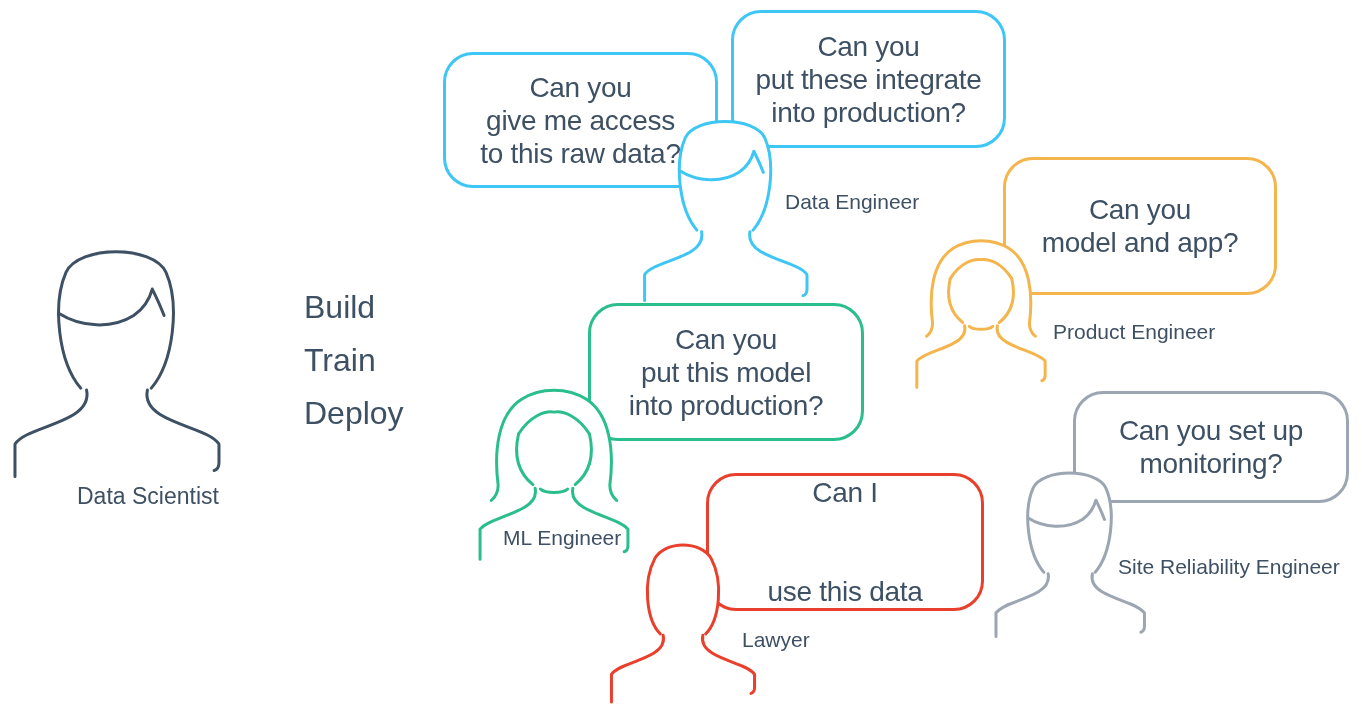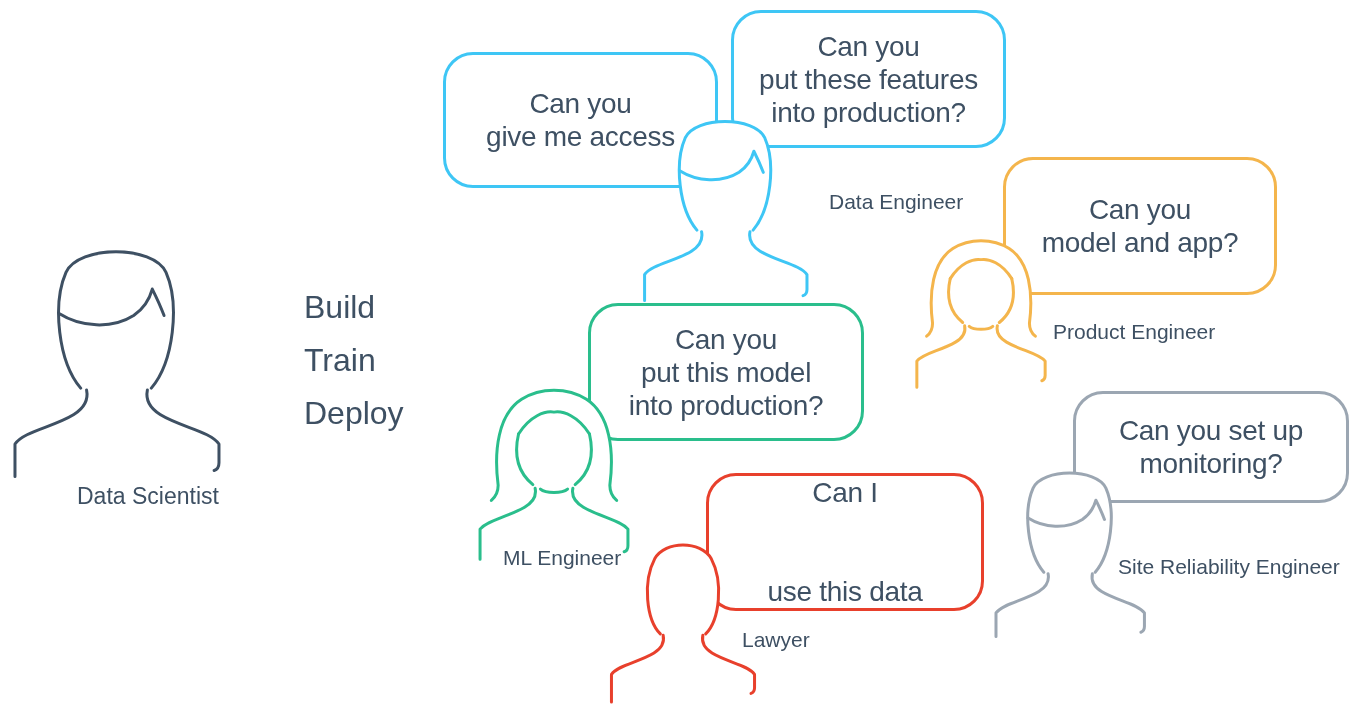--- a/index.html
+++ b/index.html
@@ -81,25 +81,26 @@
       <path class="sym-stroke" d="M 11,22 L 18.5,30 L 38,4.5"></path>
     </symbol>
   </defs>
 </svg>
 
 <div class="canvas">
 
   <div class="bubble c-cyan" style="left:443px; top:52px; width:275px; height:136px;">
     <span class="line">Can you</span>
     <span class="line">give me access</span>
+    <span class="line">to this raw data?</span>
   </div>
 
   <div class="bubble c-cyan" style="left:731px; top:10px; width:275px; height:138px;">
     <span class="line">Can you</span>
-    <span class="line">put these features</span>
+    <span class="line">put these integrate</span>
     <span class="line">into production?</span>
   </div>
 
   <div class="bubble c-orange" style="left:1003px; top:157px; width:274px; height:138px;">
     <span class="line">Can you</span>
     <span class="line">model and app?</span>
   </div>
 
   <div class="bubble c-green" style="left:588px; top:303px; width:276px; height:138px;">
     <span class="line">Can you</span>
@@ -157,23 +158,23 @@
     <div class="check-row">
       <svg class="c-green" viewBox="0 0 46 42">
           <use href="#check-circle"></use>
         </svg>
       <span class="task">Deploy</span>
     </div>
   </div>
 
   <div class="ds-label" style="left:77px; top:483px;">Data Scientist</div>
 
-  <div class="role-label" style="left:829px; top:190px;">Data Engineer</div>
+  <div class="role-label" style="left:785px; top:190px;">Data Engineer</div>
 
   <div class="role-label" style="left:1053px; top:320px;">Product Engineer</div>
 
-  <div class="role-label" style="left:503px; top:546px;">ML Engineer</div>
+  <div class="role-label" style="left:503px; top:526px;">ML Engineer</div>
 
   <div class="role-label" style="left:742px; top:628px;">Lawyer</div>
 
   <div class="role-label" style="left:1118px; top:555px;">Site Reliability Engineer</div>
 
 </div>
 
 </body></html>

